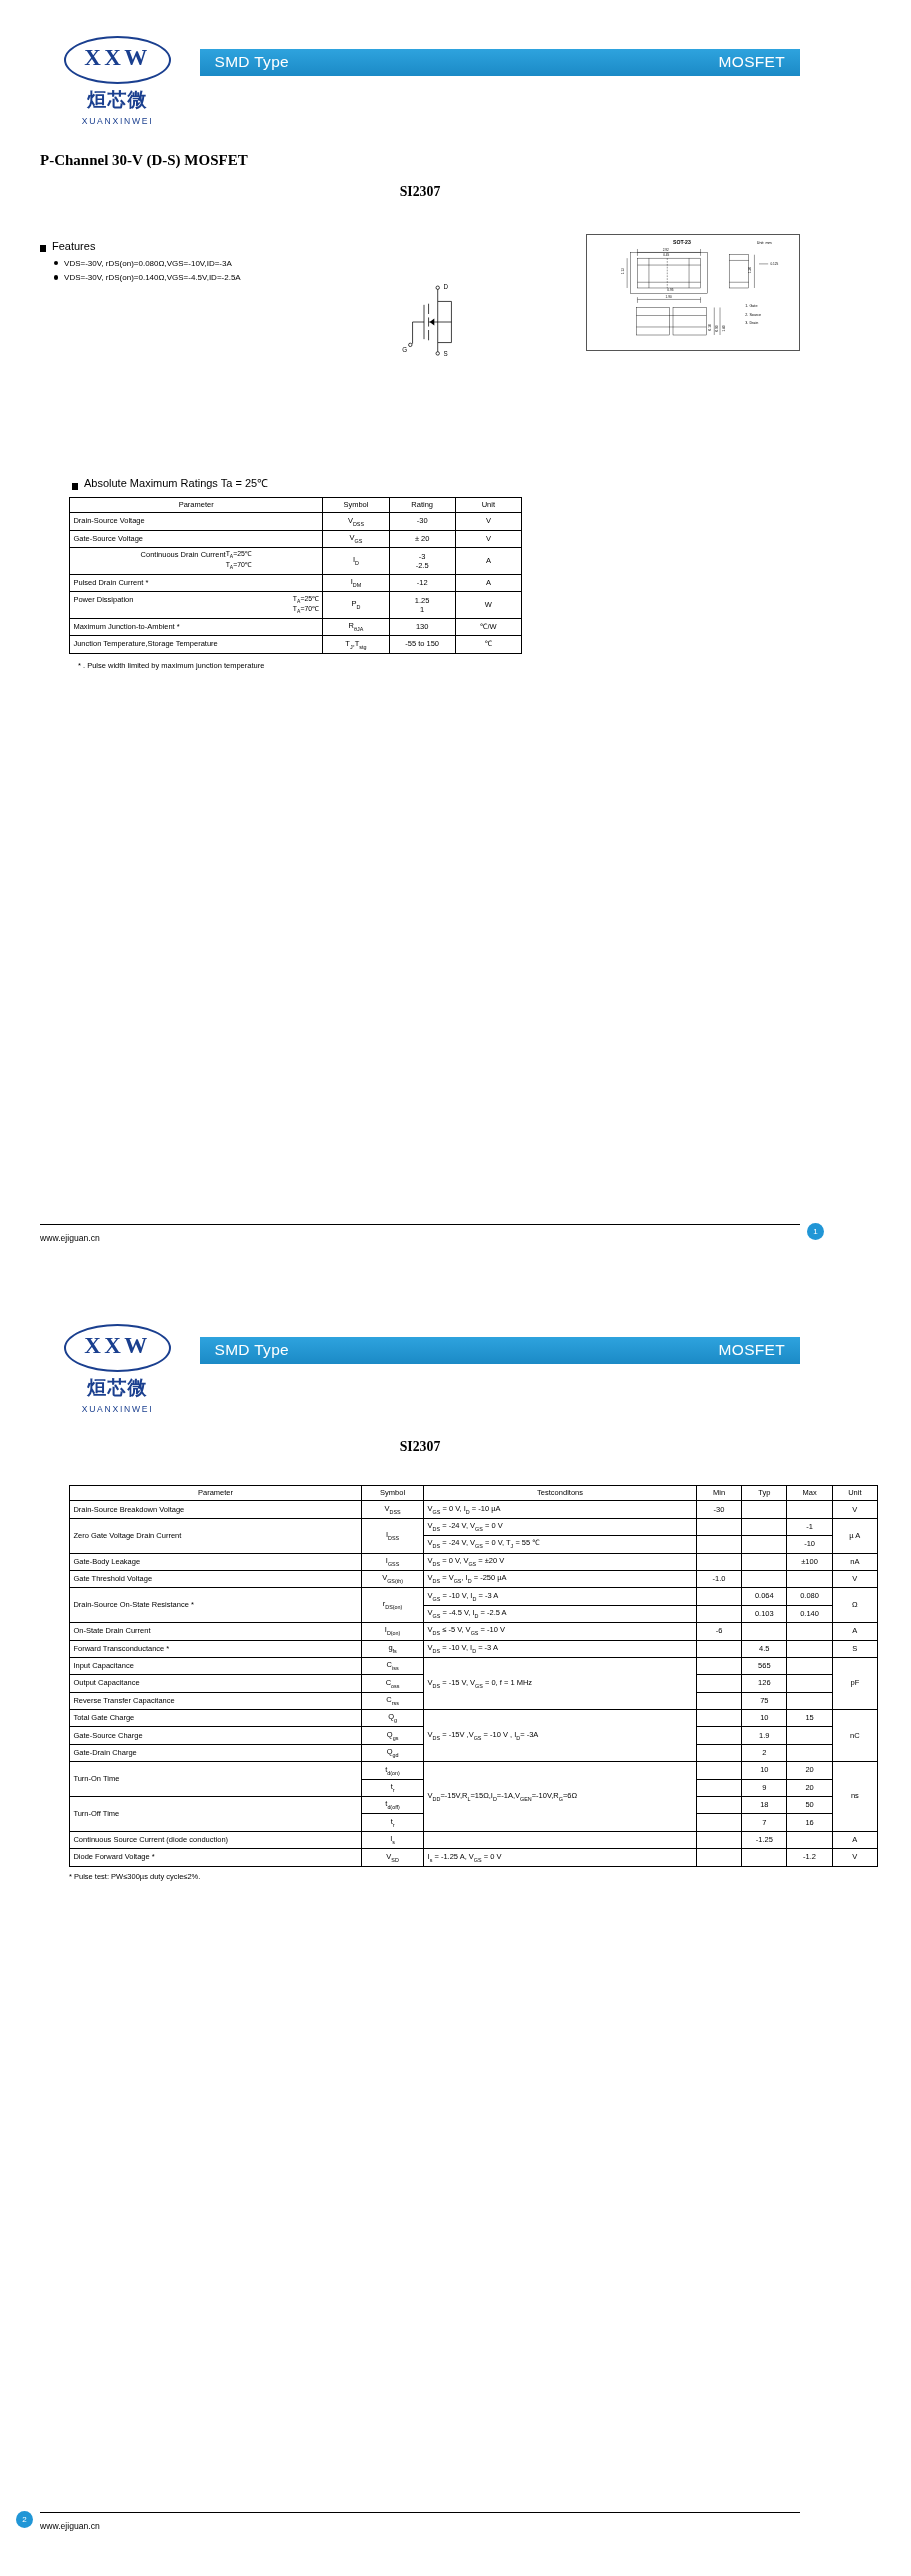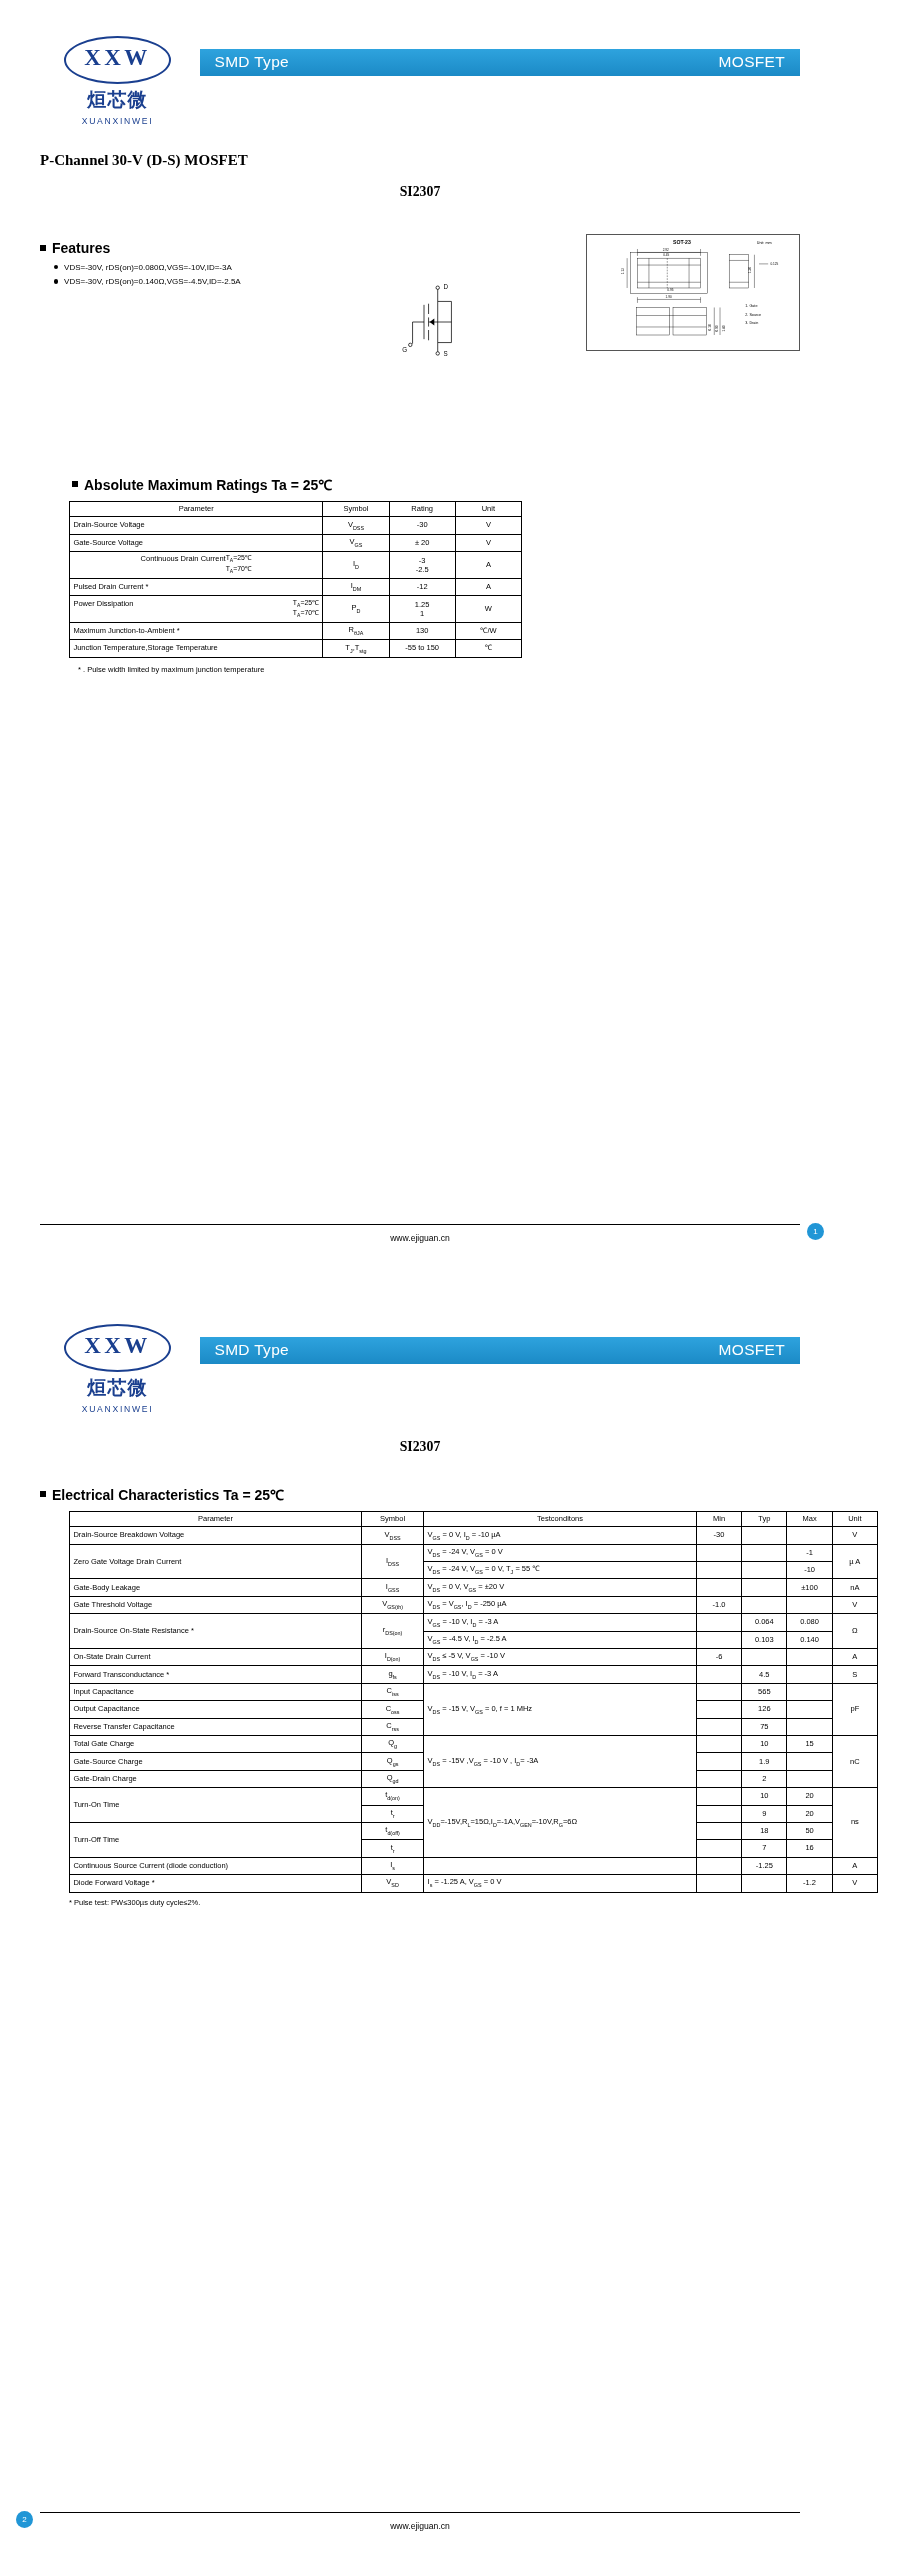--- a/index.html
+++ b/index.html
@@ -102,25 +102,25 @@
   .doc-part {
     text-align: center;
     font-size: 13.8px;
     font-weight: bold;
     margin-top: 15px;
     font-family: "Liberation Serif", serif;
   }
 
   
   .sec-title {
-    font-size: 14px;
-    font-weight: bold;
+    font-size: 11px;
+    font-weight: normal;
     margin: 0 0 6.9px 0;
     display: flex;
-    align-items: center;
+    align-items: flex-end;
   }
   .sq {
     display: inline-block;
     width: 6.3px; height: 6.3px;
     background: #000;
     margin-right: 5.7px;
   }
   .bullets { margin-left: 13.8px; }
   .bullet {
     font-size: 8px;
@@ -196,21 +196,21 @@
     position: absolute;
     left: 40px;
     right: 40px;
     bottom: 45px;
   }
   .footer .rule {
     border-top: 1.7px solid #000;
     margin-bottom: 8px;
   }
   .footer .url {
-    text-align: center;
+    text-align: left;
     font-size: 8.6px;
   }
   .pagenum {
     position: absolute;
     bottom: 3.4px;
     width: 17px; height: 17px;
     border-radius: 50%;
     background: #2196d6;
     color: #fff;
     font-size: 8px;
@@ -448,24 +448,20 @@
     </div>
     <div class="hdr-bar">
       <span class="left">SMD Type</span>
       <span class="right">MOSFET</span>
     </div>
   </div>
 
   <div class="doc-part" style="margin-top:25px;">SI2307</div>
 
   <div style="margin-top:30px;">
-    <div class="sec-title">
-      <span class="sq"></span>
-      <span>Electrical Characteristics Ta = 25℃</span>
-    </div>
 
     <table class="dt ec-table">
       <colgroup>
         <col style="width:258px">
           <col style="width:55px">
           <col style="width:241px">
         <col style="width:40px">
           <col style="width:40px">
           <col style="width:40px">
           <col style="width:40px">

